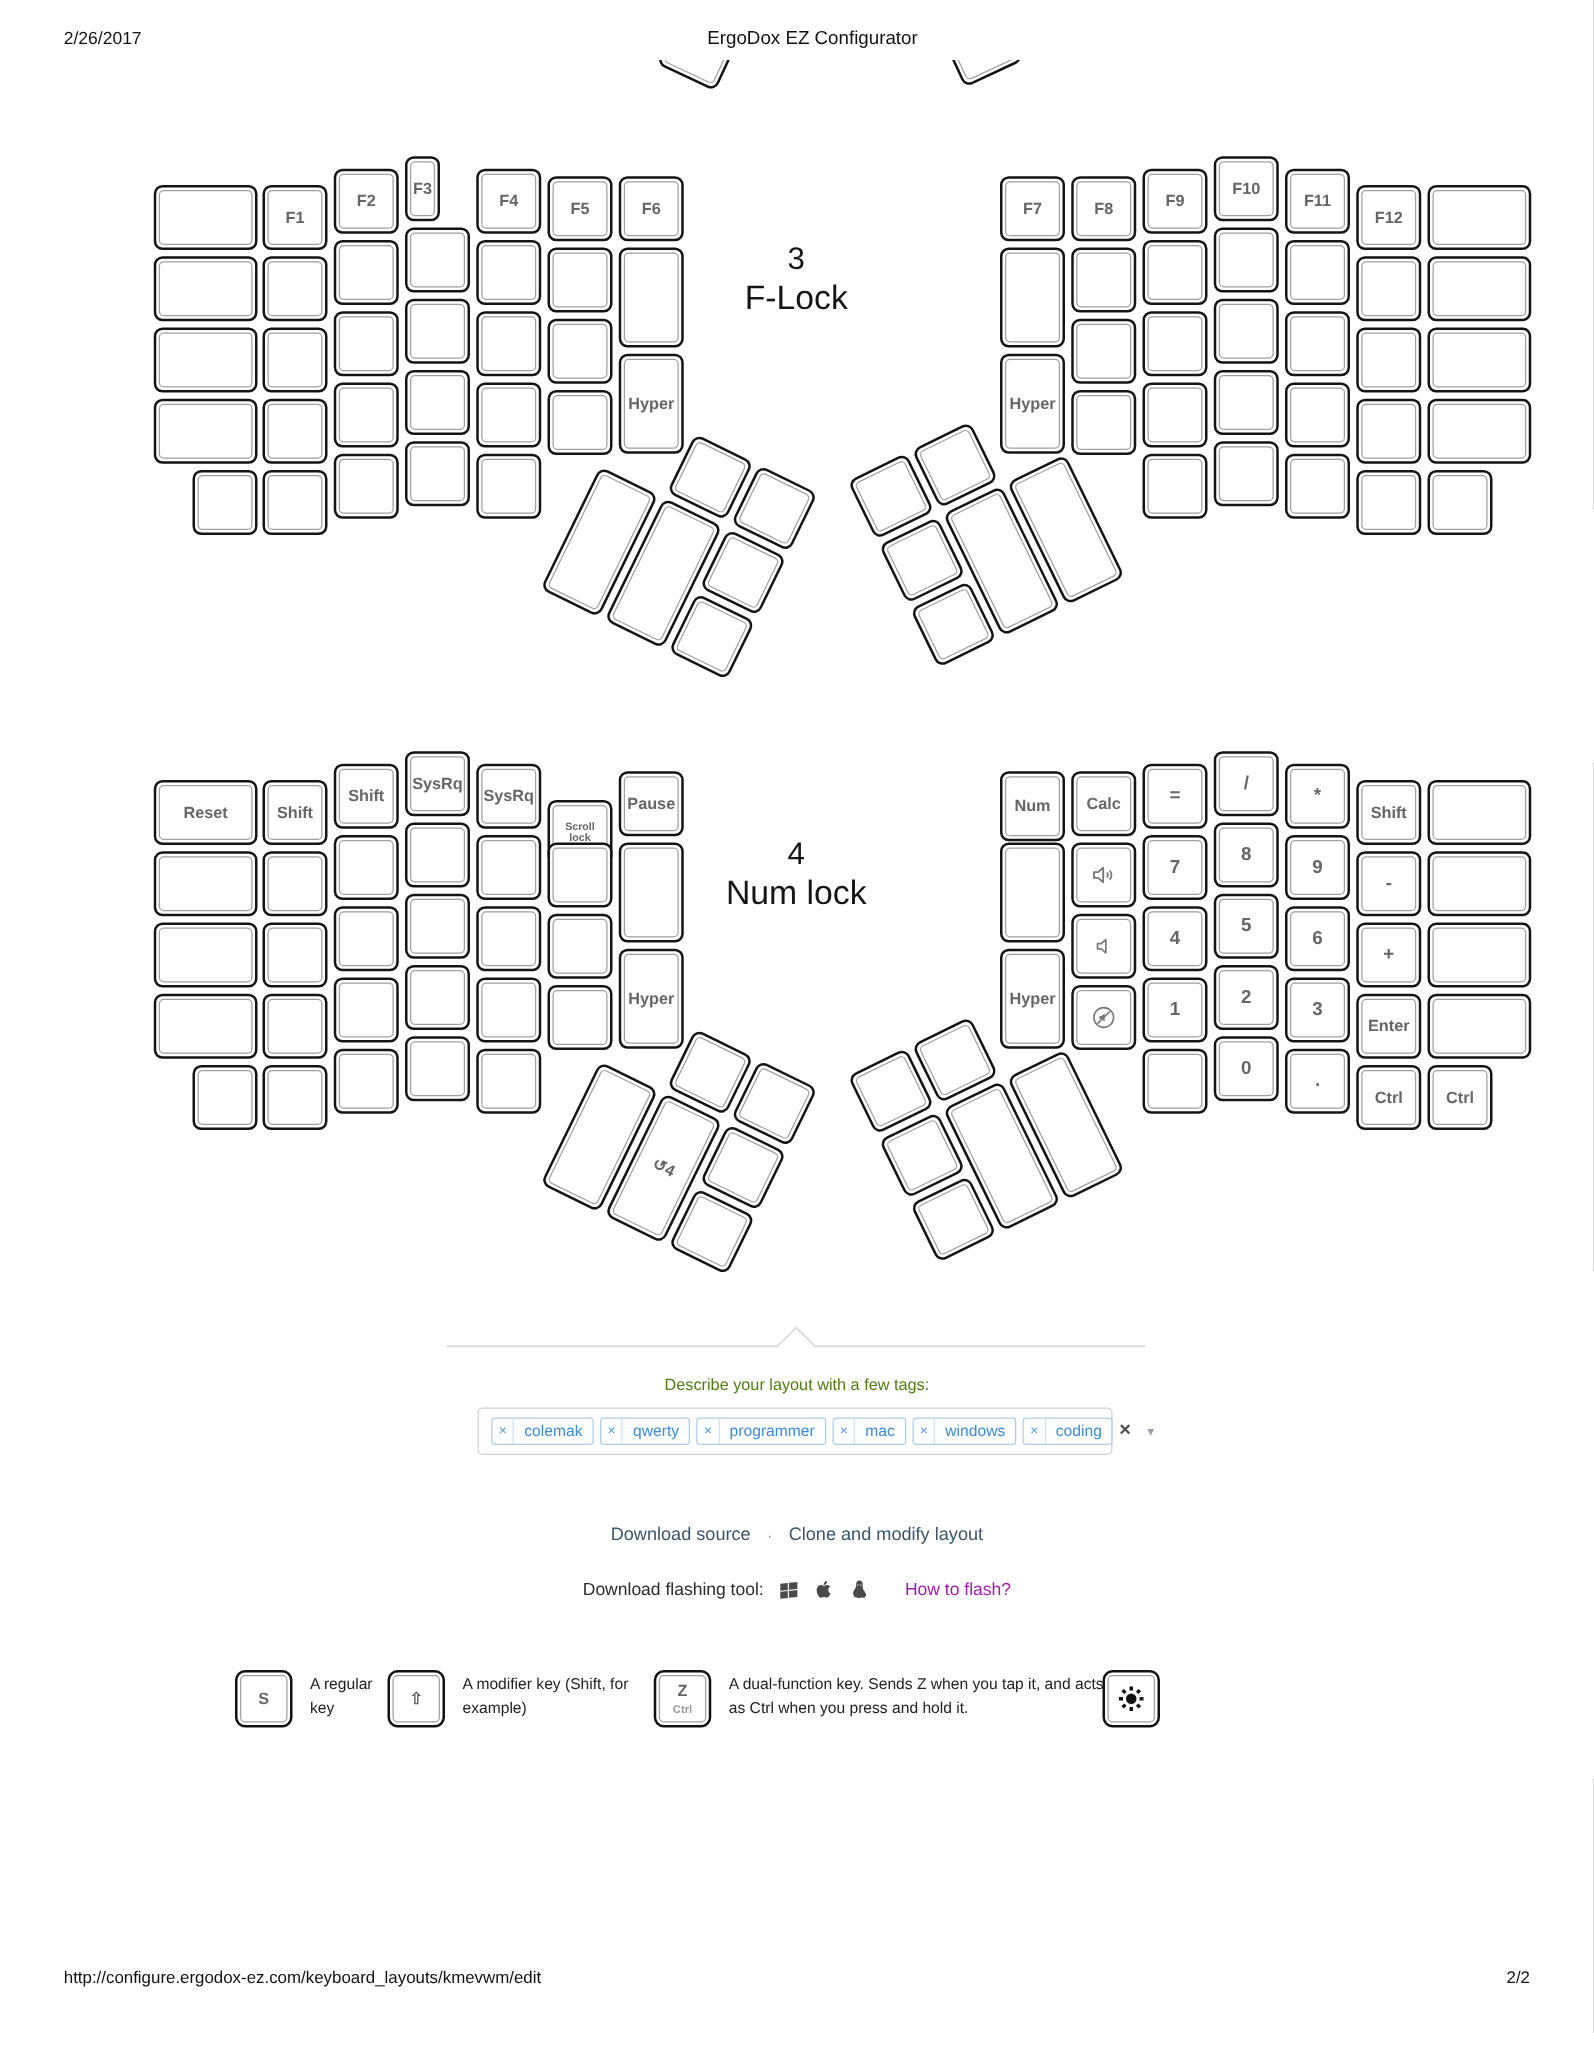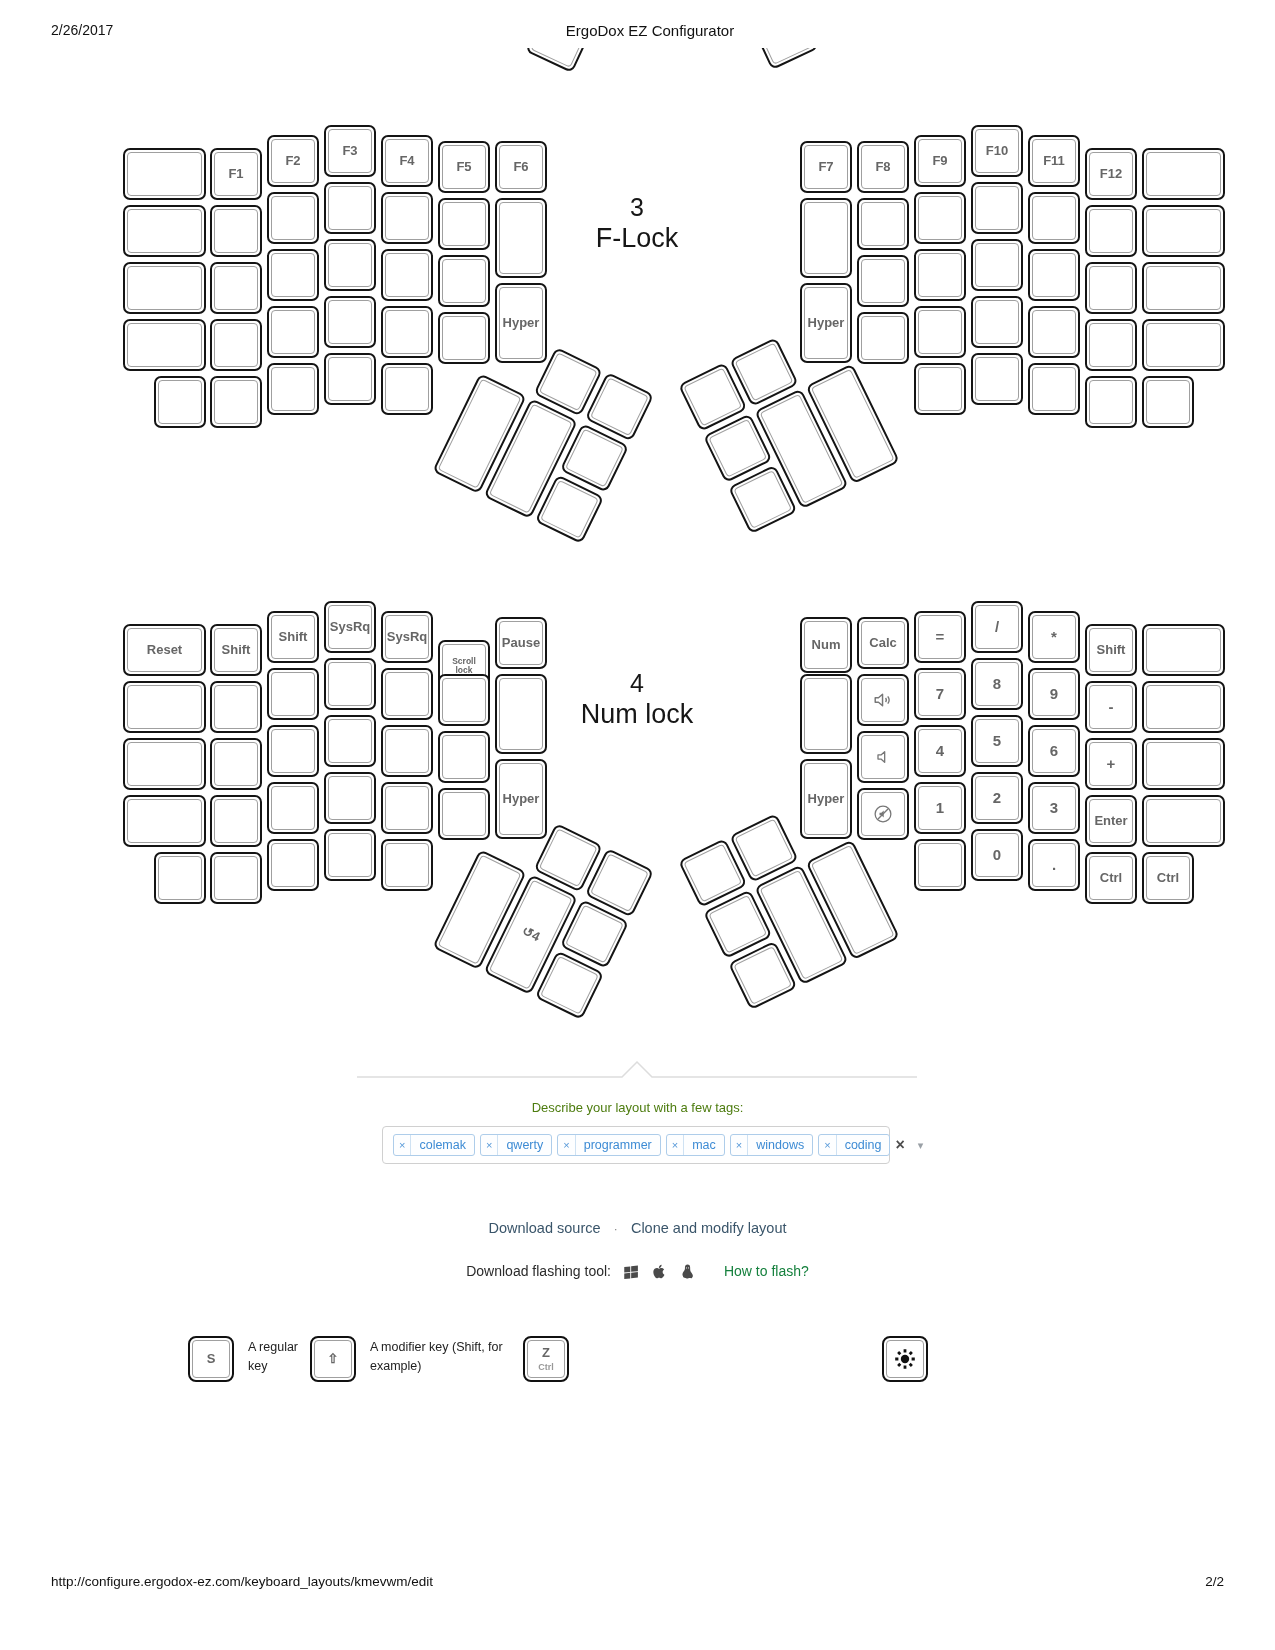--- a/index.html
+++ b/index.html
@@ -39,21 +39,21 @@
   .tag-clear{margin-left:auto;color:#4d4d4d;font-size:16px;font-weight:bold;cursor:pointer;}
   .tag-caret{color:#9aa0a6;font-size:11px;margin-left:8px;cursor:pointer;}
   
   .links-row{position:absolute;left:0;right:0;top:1220px;display:flex;justify-content:center;align-items:center;gap:13px;
              font-size:14.5px;color:#3a556a;}
   .links-row .dot{color:#8a8a8a;font-size:13px;}
   .links-row a{color:#3a556a;text-decoration:none;cursor:pointer;}
   .flash-row{position:absolute;left:0;right:0;top:1262px;display:flex;justify-content:center;align-items:center;gap:11px;
              font-size:14px;color:#2b2b2b;}
   .flash-row .os{display:flex;align-items:center;cursor:pointer;}
-  .howflash{color:#15803d;margin-left:17px;cursor:pointer;}
+  .howflash{color:#a21caf;margin-left:17px;cursor:pointer;}
   
   .legend-item{position:absolute;display:flex;gap:14px;align-items:flex-start;}
   .legend-key{position:relative;width:46px;height:46px;border:2.5px solid #111;border-radius:8px;background:#fff;box-sizing:border-box;flex:0 0 auto;}
   .legend-key .key-inner{font-size:13px;}
   .legend-key .sub{font-size:9px;color:#999;font-weight:bold;line-height:1;margin-top:2px;}
   .legend-text{font-size:12.5px;color:#222;line-height:1.55;padding-top:2px;}
 </style>
 </head>
 <body>
 
@@ -84,21 +84,21 @@
       <div class="board" style="left: 123px; top: 125px; width: 430px; height: 310px;">
         <div class="key" style="left: 0px; top: 23px; width: 83px; height: 52px;">
           <div class="key-inner"></div>
         </div>
         <div class="key" style="left: 87px; top: 23px; width: 52px; height: 52px;">
           <div class="key-inner">F1</div>
         </div>
         <div class="key" style="left: 144px; top: 10px; width: 52px; height: 52px;">
           <div class="key-inner">F2</div>
         </div>
-        <div class="key" style="left: 201px; top: 0px; width: 52px; height: 52px;">
+        <div class="key" style="left: 201px; top: 0px; width: 28px; height: 52px;">
           <div class="key-inner">F3</div>
         </div>
         <div class="key" style="left: 258px; top: 10px; width: 52px; height: 52px;">
           <div class="key-inner">F4</div>
         </div>
         <div class="key" style="left: 315px; top: 16px; width: 52px; height: 52px;">
           <div class="key-inner">F5</div>
         </div>
         <div class="key" style="left: 372px; top: 16px; width: 52px; height: 52px;">
           <div class="key-inner">F6</div>
@@ -658,20 +658,21 @@
         </div>
         <div class="legend-text" style="width: 160px;">A modifier key (Shift, for example)</div>
       </div>
       <div class="legend-item" style="left: 523px; top: 1336px;">
         <div class="legend-key">
           <div class="key-inner">
             <span>Z</span>
             <span class="sub">Ctrl</span>
           </div>
         </div>
+        <div class="legend-text" style="width: 310px;">A dual-function key. Sends Z when you tap it, and acts as Ctrl when you press and hold it.</div>
       </div>
       <div class="legend-item" style="left: 882px; top: 1336px;">
         <div class="legend-key">
           <div class="key-inner">
             <svg viewBox="0 0 24 24" width="24" height="24">
               <circle cx="12" cy="12" r="4.2" fill="#111"></circle>
               <g stroke="#111" stroke-width="2.8" stroke-linecap="butt">
                 <line x1="12" y1="2.2" x2="12" y2="5.4"></line>
                 <line x1="12" y1="18.6" x2="12" y2="21.8"></line>
                 <line x1="2.2" y1="12" x2="5.4" y2="12"></line>

